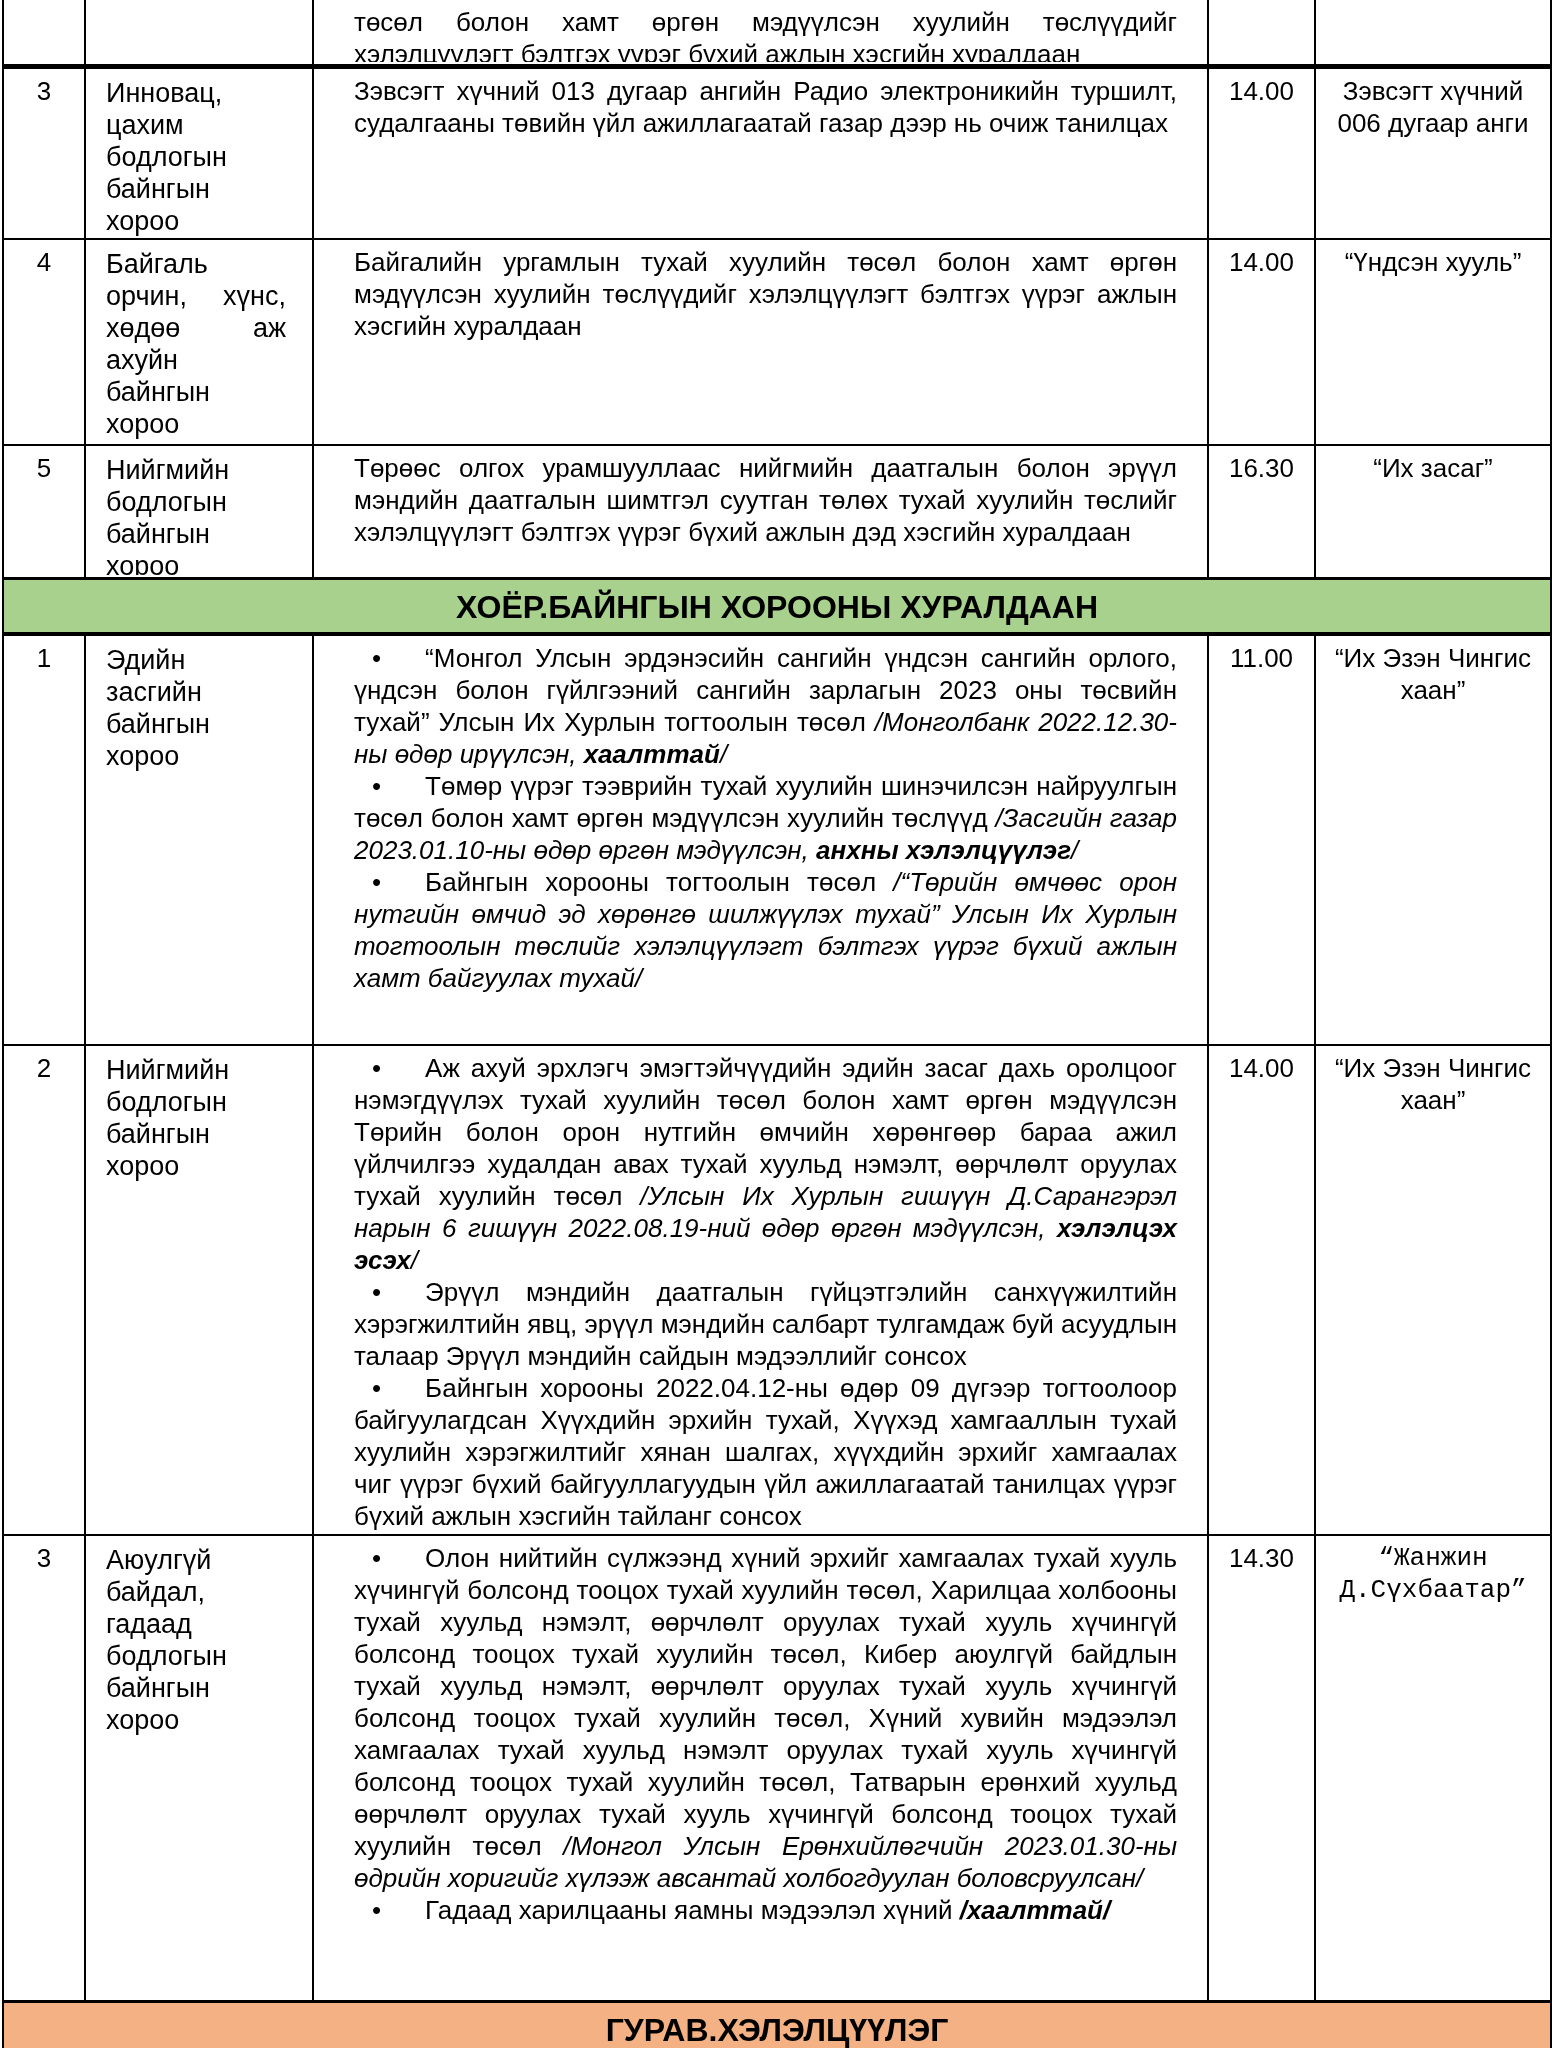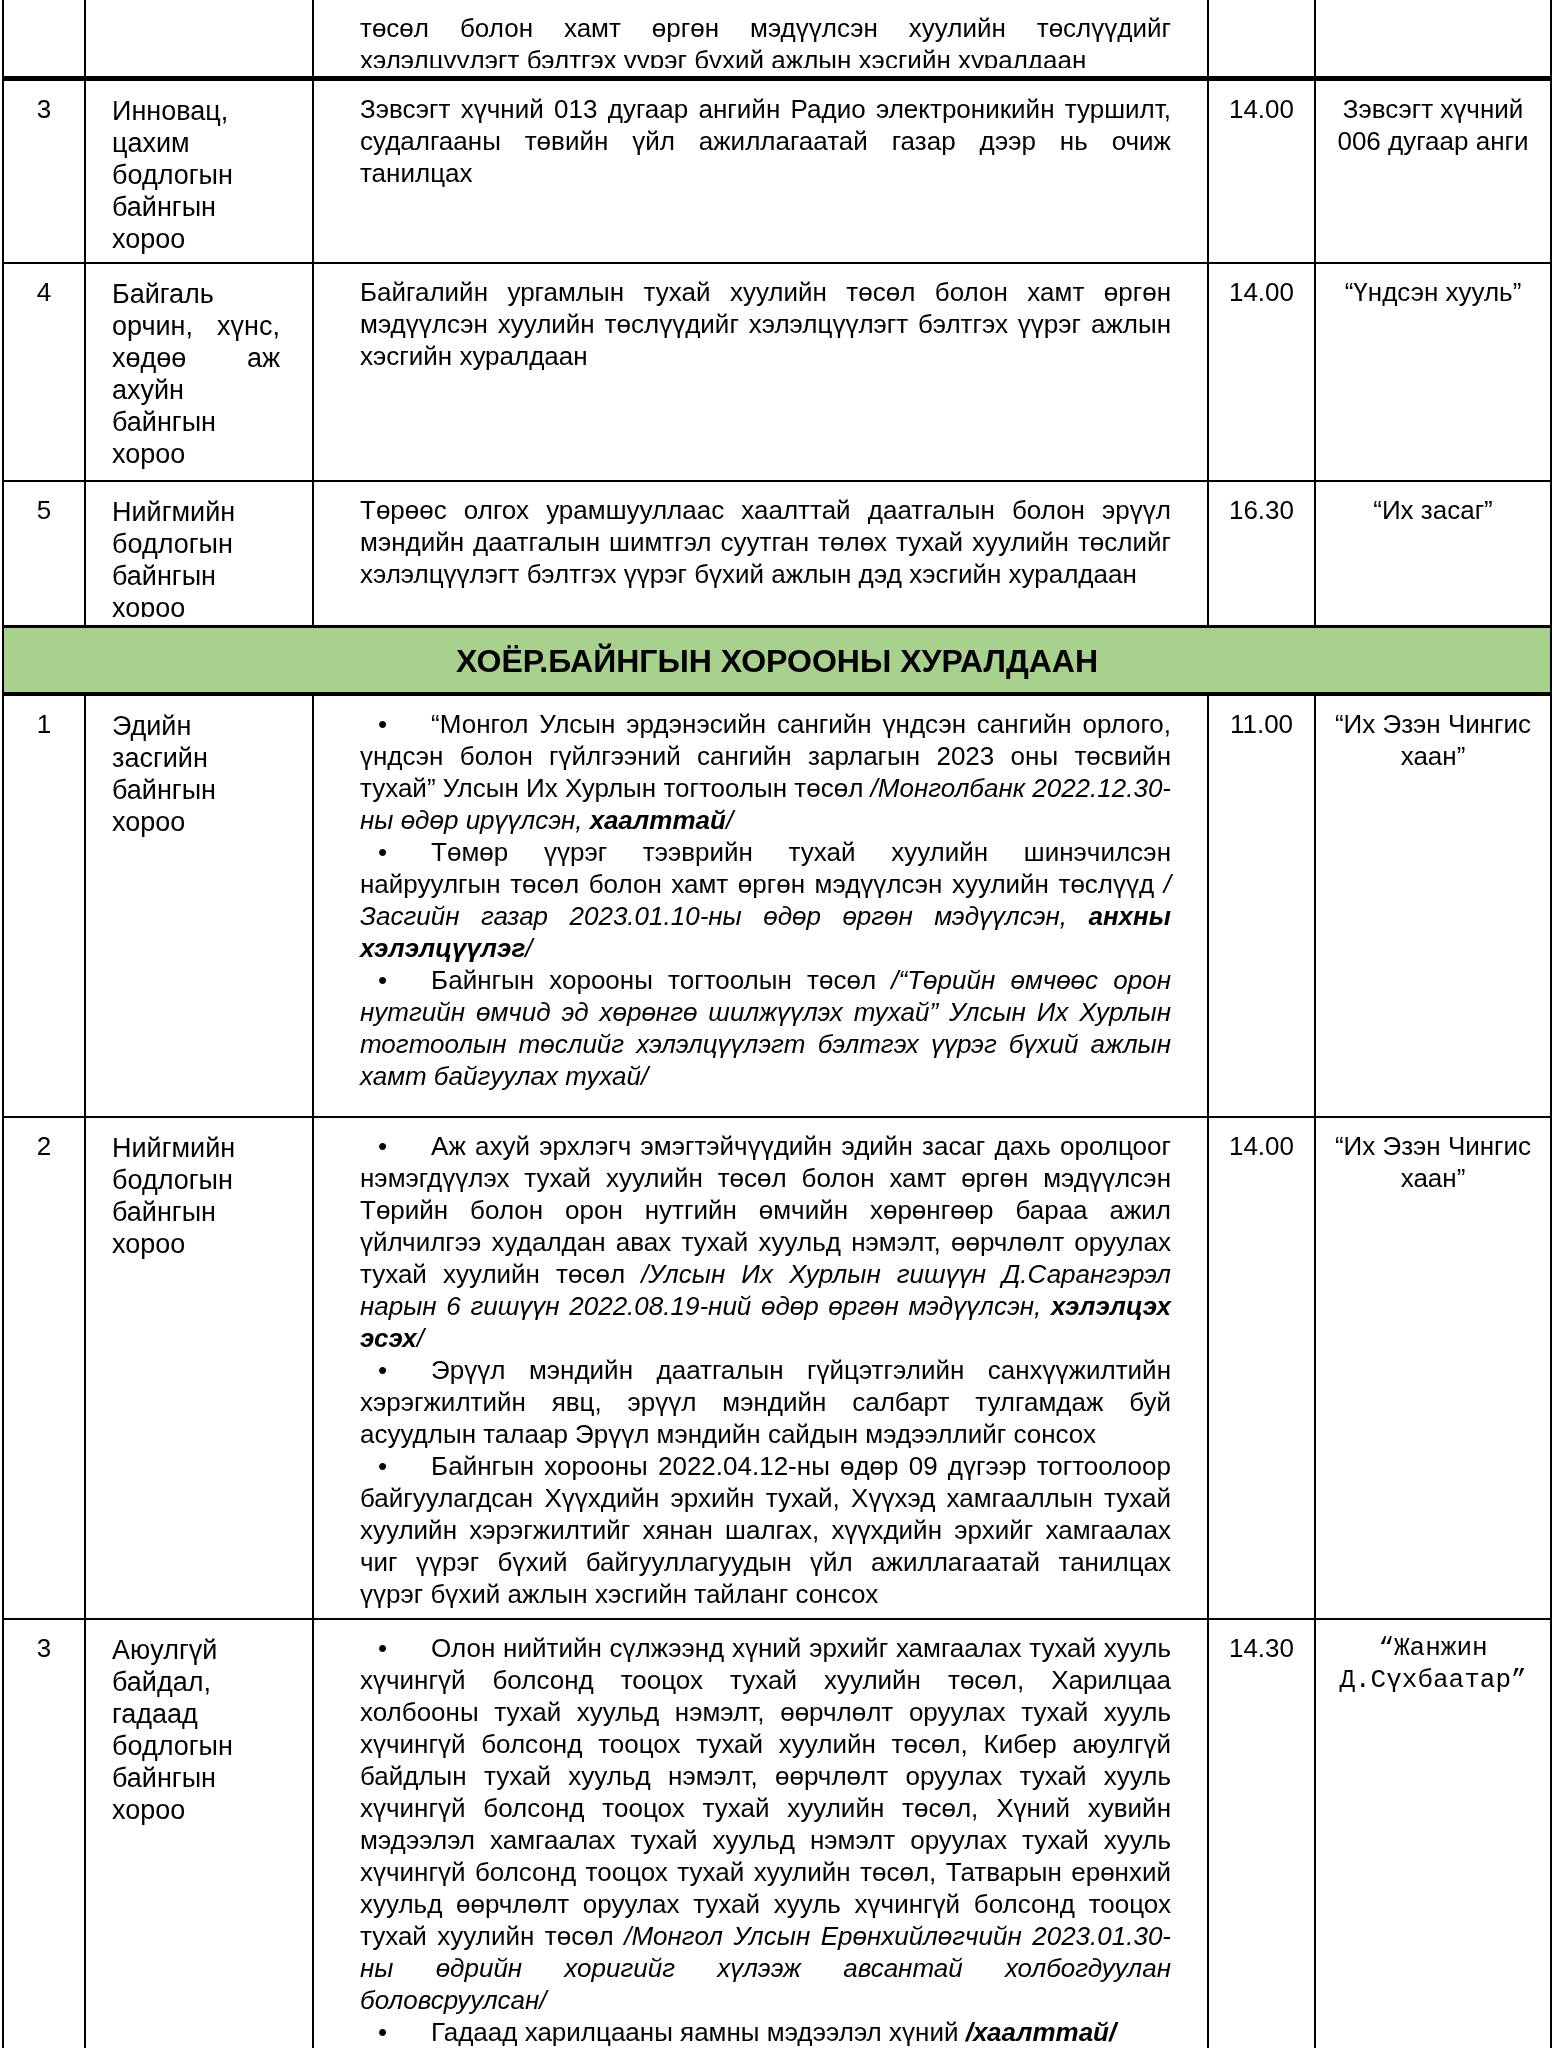--- a/index.html
+++ b/index.html
@@ -14,21 +14,21 @@
   }
   table.sched {
     border-collapse: collapse;
     table-layout: fixed;
     width: 1548px;
     margin-left: 2px;
   }
   td {
     border: 2px solid #000;
     vertical-align: top;
-    padding: 8px;
+    padding: 2px;
     margin-top: 32px;
   }
   tr.cut-top td { border-top: none; }
   tr.thick-bottom td { border-bottom-width: 5px; }
   tr.sec-band td { border-top-width: 3px; border-bottom-width: 4px; }
   tr.band-last td { border-bottom-width: 4px; }
   .box { box-sizing: border-box; overflow: hidden; }
   .c-num .box  { text-align: center; padding-top: 4px; }
   .c-com .box  { padding: 6px 24px 0 18px; text-align: justify; font-size: 27px; }
   .c-desc .box { padding: 4px 28px 0 38px; text-align: justify; }
@@ -116,21 +116,21 @@
       </tr>
       <tr style="height: 133px;">
         <td class="c-num">
           <div class="box" style="height: 127px;">5</div>
         </td>
         <td class="c-com">
           <div class="box" style="height: 127px;">Нийгмийн бодлогын байнгын хороо</div>
         </td>
         <td class="c-desc">
           <div class="box" style="height: 127px;">
-            <div class="para"><span class="seg-n">Төрөөс олгох урамшууллаас хаалттай даатгалын болон эрүүл мэндийн даатгалын шимтгэл суутган төлөх тухай хуулийн төслийг хэлэлцүүлэгт бэлтгэх үүрэг бүхий ажлын дэд хэсгийн хуралдаан</span></div>
+            <div class="para"><span class="seg-n">Төрөөс олгох урамшууллаас нийгмийн даатгалын болон эрүүл мэндийн даатгалын шимтгэл суутган төлөх тухай хуулийн төслийг хэлэлцүүлэгт бэлтгэх үүрэг бүхий ажлын дэд хэсгийн хуралдаан</span></div>
           </div>
         </td>
         <td class="c-time">
           <div class="box" style="height: 127px;">16.30</div>
         </td>
         <td class="c-loc">
           <div class="box" style="height: 127px;">“Их засаг”</div>
         </td>
       </tr>
       <tr class="sec-band" style="height: 54px;">

